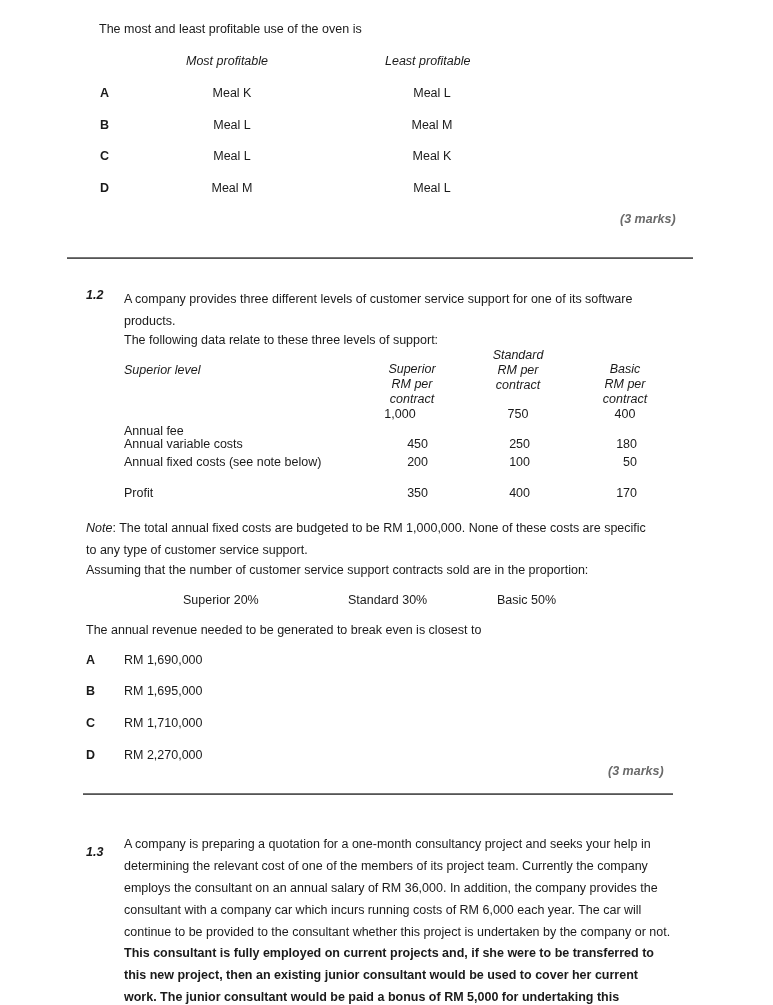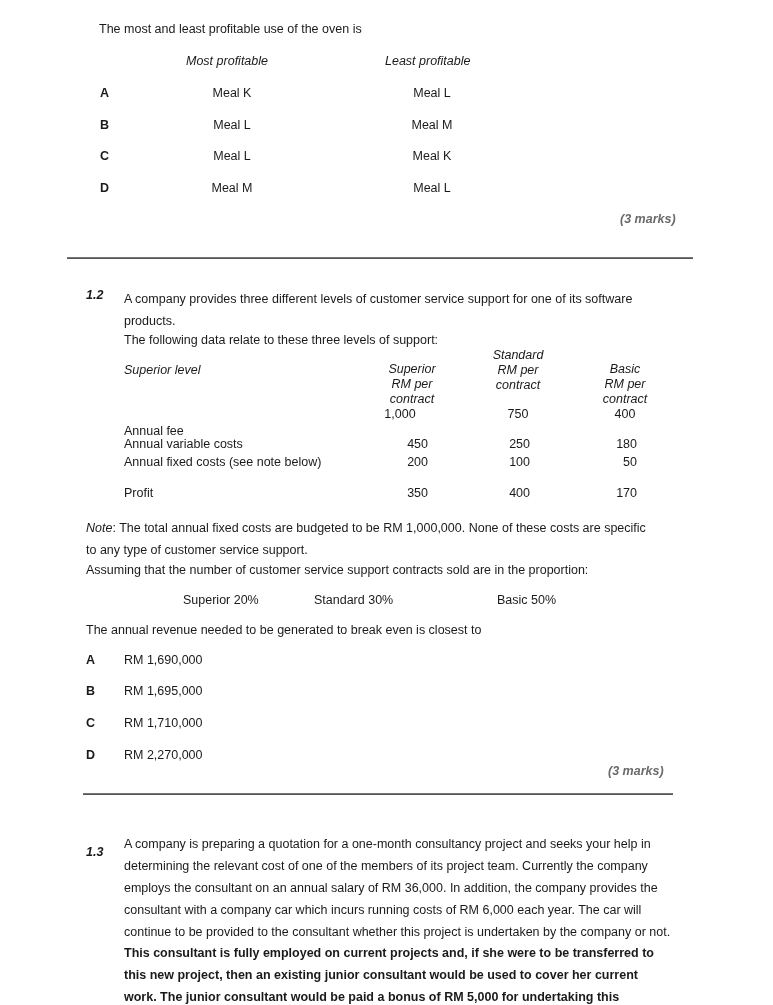--- a/index.html
+++ b/index.html
@@ -96,21 +96,21 @@
     <div class="abs rgt" style="left:478px;top:486px;width:52px;">400</div>
     <div class="abs rgt" style="left:585px;top:486px;width:52px;">170</div>
   </div>
 </div>
 
 <div class="para" style="left:86px;top:517px;width:560px;"><span class="it">Note</span><span>: The total annual fixed costs are budgeted to be RM 1,000,000. None of these costs are specific to any type of customer service support.</span></div>
 
 <div class="abs" style="left:86px;top:563px;">Assuming that the number of customer service support contracts sold are in the proportion:</div>
 
 <div class="abs" style="left:183px;top:593px;">Superior 20%</div>
-<div class="abs" style="left:314px;top:593px;">Standard 30%</div>
+<div class="abs" style="left:348px;top:593px;">Standard 30%</div>
 <div class="abs" style="left:497px;top:593px;">Basic 50%</div>
 
 <div class="abs" style="left:86px;top:623px;">The annual revenue needed to be generated to break even is closest to</div>
 
 <div>
   <div class="abs b" style="left:86px;top:653px;">A</div>
   <div class="abs" style="left:124px;top:653px;">RM 1,690,000</div>
 </div>
 <div>
   <div class="abs b" style="left:86px;top:684px;">B</div>

